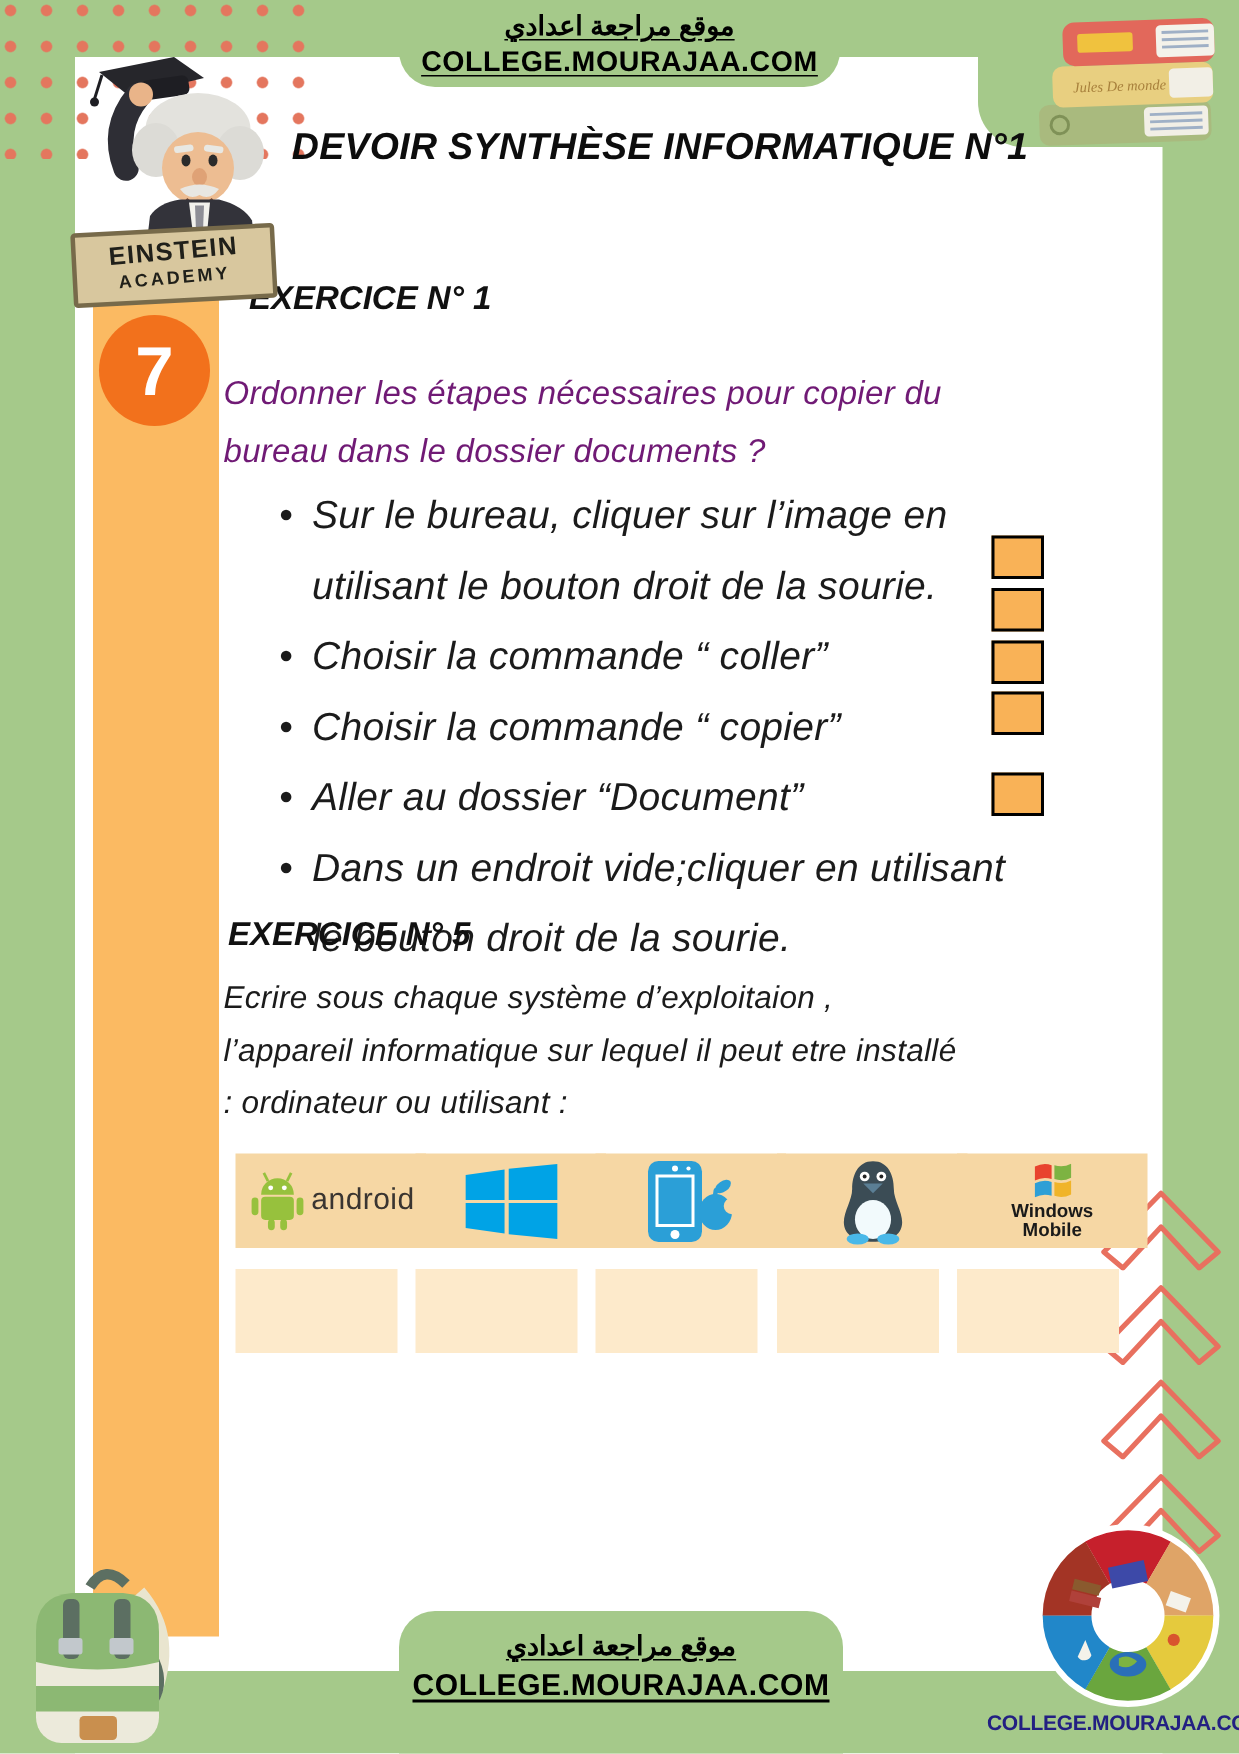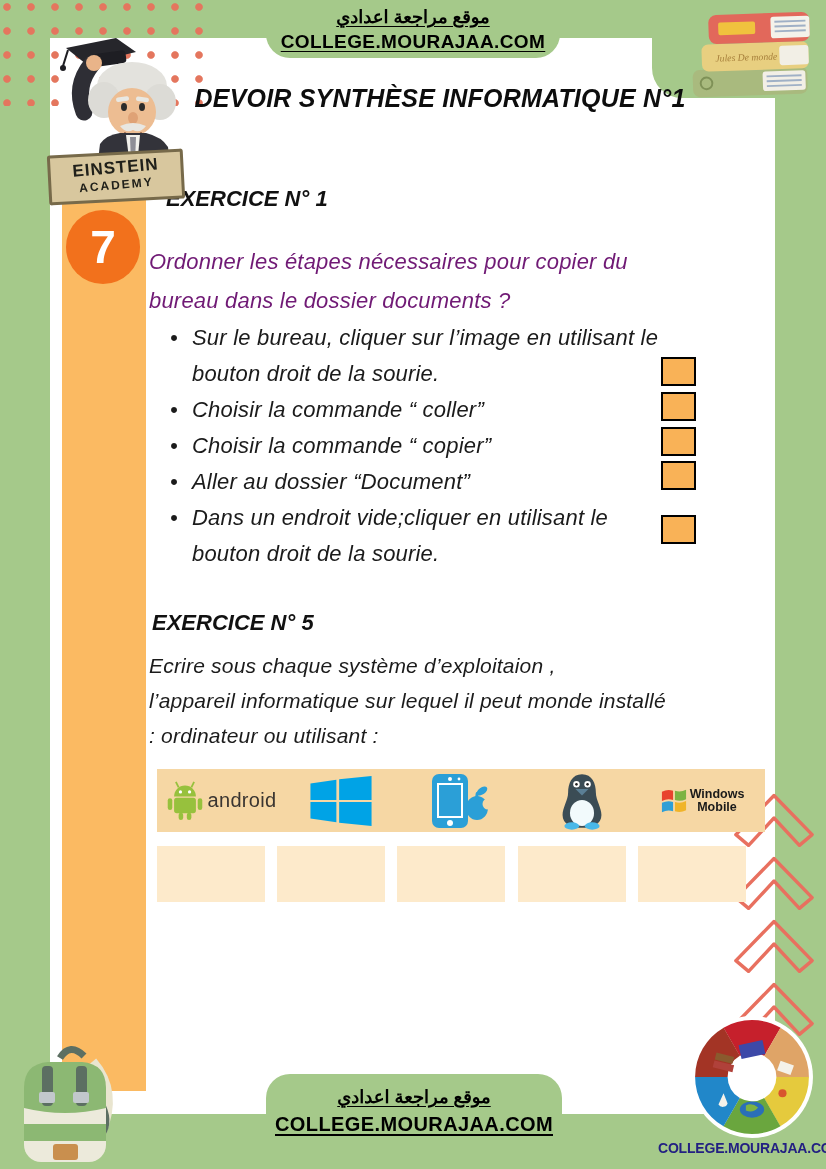--- a/index.html
+++ b/index.html
@@ -44,22 +44,22 @@
   .sign .l2{font-size:12px;font-weight:800;letter-spacing:2px;transform:rotate(-2deg);}
 
   
   .page-title{position:absolute;left:150px;top:84px;width:580px;text-align:center;z-index:3;
     font-size:25px;font-weight:800;font-style:italic;color:#0d0d0d;letter-spacing:.2px;}
   .ex-heading{position:absolute;z-index:3;font-size:22px;font-weight:800;font-style:italic;color:#111;}
   .ex1-heading{left:166px;top:186px;}
   .ex2-heading{left:152px;top:610px;}
   .question{position:absolute;left:149px;top:242px;width:552px;z-index:3;
     font-size:22px;font-style:italic;color:#701a75;line-height:39px;letter-spacing:.2px;}
-  .steps{position:absolute;left:168px;top:320px;width:492px;z-index:3;margin:0;padding:0;list-style:none;
-    font-size:22px;font-style:italic;color:#1b1b1b;line-height:36px;letter-spacing:.2px;}
+  .steps{position:absolute;left:184px;top:320px;width:492px;z-index:3;margin:0;padding:0;list-style:none;
+    font-size:26px;font-style:italic;color:#1b1b1b;line-height:47px;letter-spacing:.2px;}
   .steps li{position:relative;padding-left:24px;margin:0;}
   .steps li::before{content:"•";position:absolute;left:2px;top:0;}
   .ex2-intro{position:absolute;left:149px;top:648px;width:568px;z-index:3;
     font-size:21px;font-style:italic;color:#1b1b1b;line-height:35px;letter-spacing:.2px;}
   b{font-weight:normal;}
 
   
   .checkbox{position:absolute;left:661px;width:31px;height:25px;background:#f9b257;border:2px solid #000;z-index:3;}
 
   
@@ -139,21 +139,21 @@
       <li>Dans un endroit vide;cliquer en utilisant le bouton droit de la sourie.</li>
     </ul>
 
   <div class="checkbox" style="top:357px"></div>
   <div class="checkbox" style="top:392px"></div>
   <div class="checkbox" style="top:427px"></div>
   <div class="checkbox" style="top:461px"></div>
   <div class="checkbox" style="top:515px"></div>
 
   <div class="ex-heading ex2-heading">EXERCICE N° 5</div>
-  <div class="ex2-intro"><span>Ecrire  sous chaque système d’exploitaion ,</span><br><span>l’appareil informatique sur lequel il peut monde installé</span><br><span>: </span><b>ordinateur</b><span> ou </span><b>utilisant</b><span> :</span></div>
+  <div class="ex2-intro"><span>Ecrire  sous chaque système d’exploitaion ,</span><br><span>l’appareil informatique sur lequel il peut etre installé</span><br><span>: </span><b>ordinateur</b><span> ou </span><b>utilisant</b><span> :</span></div>
 
   <div class="os-cell" style="left:157px">
     <svg width="40" height="44" viewBox="0 0 44 46">
       <g fill="#97c13d">
         <path d="M10,18 A12 12 0 0 1 34,18 Z"></path>
         <line x1="15" y1="8" x2="12" y2="2" stroke="#97c13d" stroke-width="2"></line>
         <line x1="29" y1="8" x2="32" y2="2" stroke="#97c13d" stroke-width="2"></line>
         <rect x="10" y="19.5" width="24" height="17" rx="3"></rect>
         <rect x="3" y="20" width="5" height="13" rx="2.5"></rect>
         <rect x="36" y="20" width="5" height="13" rx="2.5"></rect>
@@ -194,21 +194,21 @@
       <ellipse cx="27" cy="44" rx="13" ry="14" fill="#f2fafc"></ellipse>
       <circle cx="21" cy="13" r="3.5" fill="#fff"></circle>
       <circle cx="33" cy="13" r="3.5" fill="#fff"></circle>
       <circle cx="21" cy="13" r="1.4" fill="#222"></circle>
       <circle cx="33" cy="13" r="1.4" fill="#222"></circle>
       <polygon points="20,18 34,18 27,25" fill="#5b7f95"></polygon>
       <ellipse cx="16" cy="58" rx="8" ry="4" fill="#49b8e8"></ellipse>
       <ellipse cx="38" cy="58" rx="8" ry="4" fill="#49b8e8"></ellipse>
     </svg>
   </div>
-  <div class="os-cell" style="left:638px;gap:1px">
+  <div class="os-cell" style="left:638px;flex-direction:column;gap:1px">
     <svg width="30" height="26" viewBox="0 0 30 28">
       <path d="M2,4 Q8,1 14,3 L14,13 Q8,11 2,14 Z" fill="#e8432e"></path>
       <path d="M16,3 Q22,5 28,2 L28,12 Q22,15 16,13 Z" fill="#7db342"></path>
       <path d="M2,16 Q8,13 14,15 L14,25 Q8,23 2,26 Z" fill="#2e9fd6"></path>
       <path d="M16,15 Q22,17 28,14 L28,24 Q22,27 16,25 Z" fill="#f0b429"></path>
     </svg>
     <div class="wm-text">
       <div>Windows</div>
       <div>Mobile</div>
     </div>

